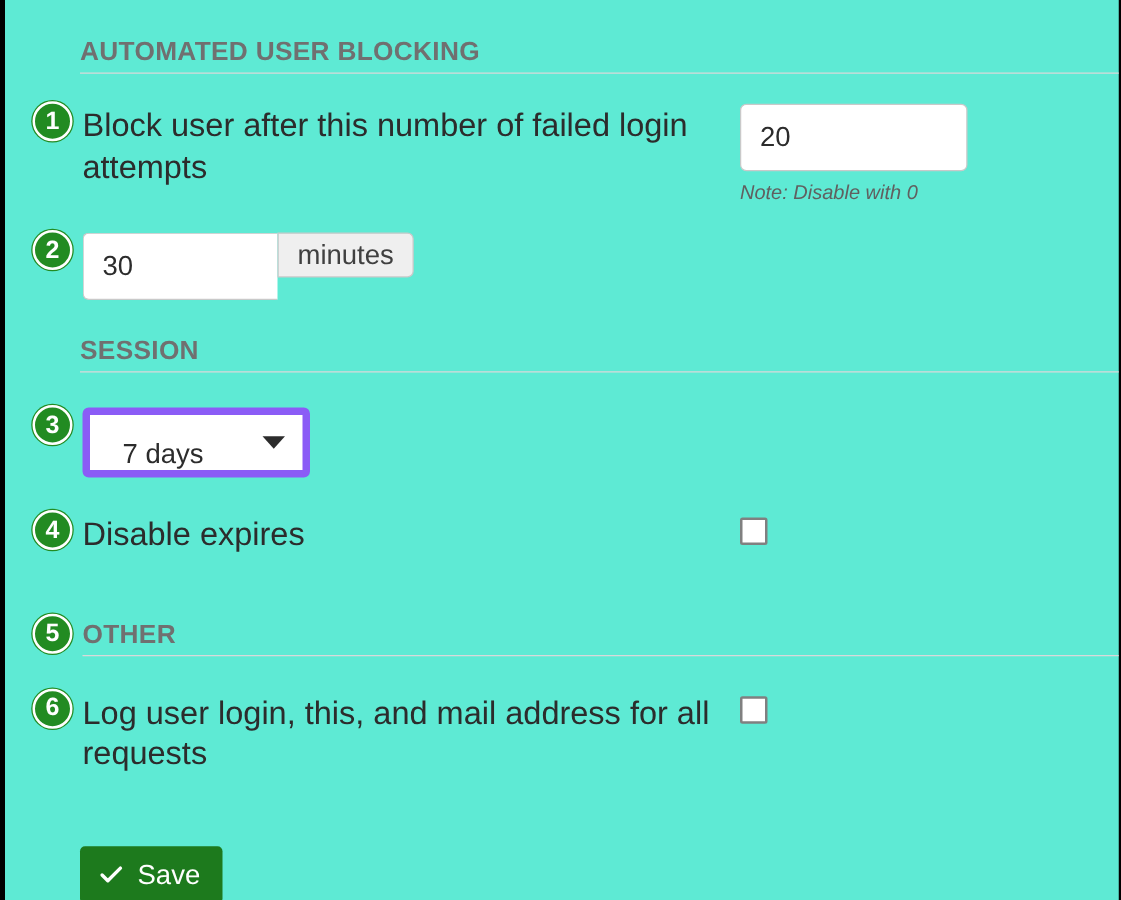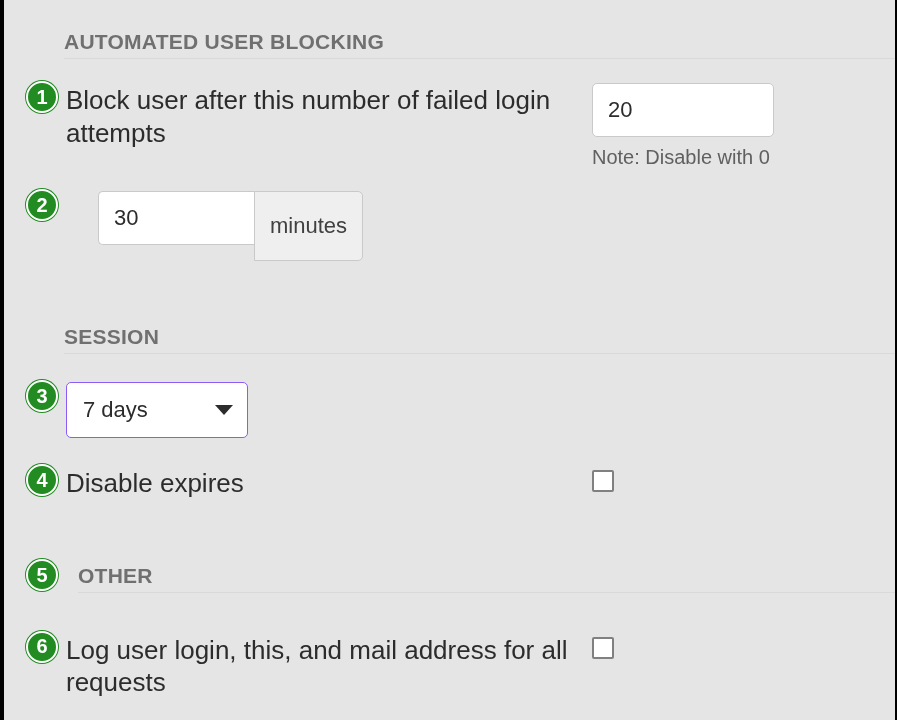--- a/index.html
+++ b/index.html
@@ -1,21 +1,21 @@
 <!DOCTYPE html>
 <html><head>
 <meta charset="utf-8">
 <style>
   * { box-sizing: border-box; margin: 0; padding: 0; }
   html, body { width: 897px; height: 720px; background: #000; font-family: "Segoe UI", "Helvetica Neue", Arial, sans-serif; }
   .page {
     position: absolute;
     left: 4px; top: 0;
     width: 891px; height: 720px;
-    background: #e5e5e5;
+    background: #5eead4;
     padding: 30px 0 0 0;
   }
   .section-title {
     color: #707070;
     font-size: 21px;
     font-weight: 600;
     letter-spacing: 0.25px;
     border-bottom: 1px solid #d9d9d9;
     padding-bottom: 4px;
     margin: 0 0 24px 60px;
@@ -58,54 +58,54 @@
     width: 182px;
     height: 54px;
     border: 1px solid #c9c9c9;
     border-radius: 5px;
     font-size: 22px;
     color: #2c2c2c;
     padding: 17px 15px;
     background: #fff;
   }
   .note {
-    font-size: 20px;
+    font-size: 16px;
+    font-style: italic;
     color: #606060;
     margin-top: 9px;
   }
   .input-group {
     display: flex;
   }
   .input-group .text-input {
     width: 156px;
     border-radius: 5px 0 0 5px;
     border-right: none;
-    margin-left: 32px;
   }
   .input-addon {
-    height: 70px;
+    height: 36px;
     border: 1px solid #c9c9c9;
     background: #efefef;
     border-radius: 0 5px 5px 0;
     display: flex;
     align-items: center;
     padding: 0 15px;
     font-size: 22px;
     color: #404040;
   }
   .select {
     position: relative;
     width: 182px;
     height: 56px;
-    border: 1px solid #8b5cf6;
+    border: 6px solid #8b5cf6;
     border-radius: 5px;
     background: #fff;
     display: flex;
-    align-items: center;
-    padding: 0 38px 0 16px;
+    align-items: flex-end;
+    padding: 0 38px 0 26px;
     font-size: 22px;
     color: #2c2c2c;
     cursor: pointer;
   }
   .select .caret {
     position: absolute;
     right: 14px; top: 50%;
     transform: translateY(-50%);
     width: 0; height: 0;
     border-left: 9px solid transparent;
@@ -155,21 +155,21 @@
     <div class="badge">2</div>
     <div class="control-col">
       <div class="input-group">
         <input class="text-input" type="text" value="30" style="">
         <div class="input-addon">minutes</div>
       </div>
     </div>
   </div>
 
   
-  <div class="section-title" style="margin-top:64px;">SESSION</div>
+  <div class="section-title" style="margin-top:29px;">SESSION</div>
 
   <div class="row" style="margin-top: 28px;">
     <div class="badge">3</div>
     <div class="control-col">
       <div class="select">
         <span>7 days</span>
         <span class="caret"></span>
       </div>
     </div>
   </div>
@@ -178,21 +178,21 @@
     <div class="badge">4</div>
     <div class="label">Disable expires</div>
     <div class="control-col" style="padding-top:4px;">
       <span class="checkbox"></span>
     </div>
   </div>
 
   
   <div class="row" style="margin-top: 52px; align-items: center;">
     <div class="badge offset-heading">5</div>
-    <div class="section-title" style="margin:12px; flex:1; margin-right:0;">OTHER</div>
+    <div class="section-title" style="margin:0; flex:1; margin-right:0;">OTHER</div>
   </div>
 
   <div class="row" style="margin-top: 28px;">
     <div class="badge">6</div>
     <div class="label">Log user login, this, and mail address for all requests</div>
     <div class="control-col" style="padding-top:4px;">
       <span class="checkbox"></span>
     </div>
   </div>
 

